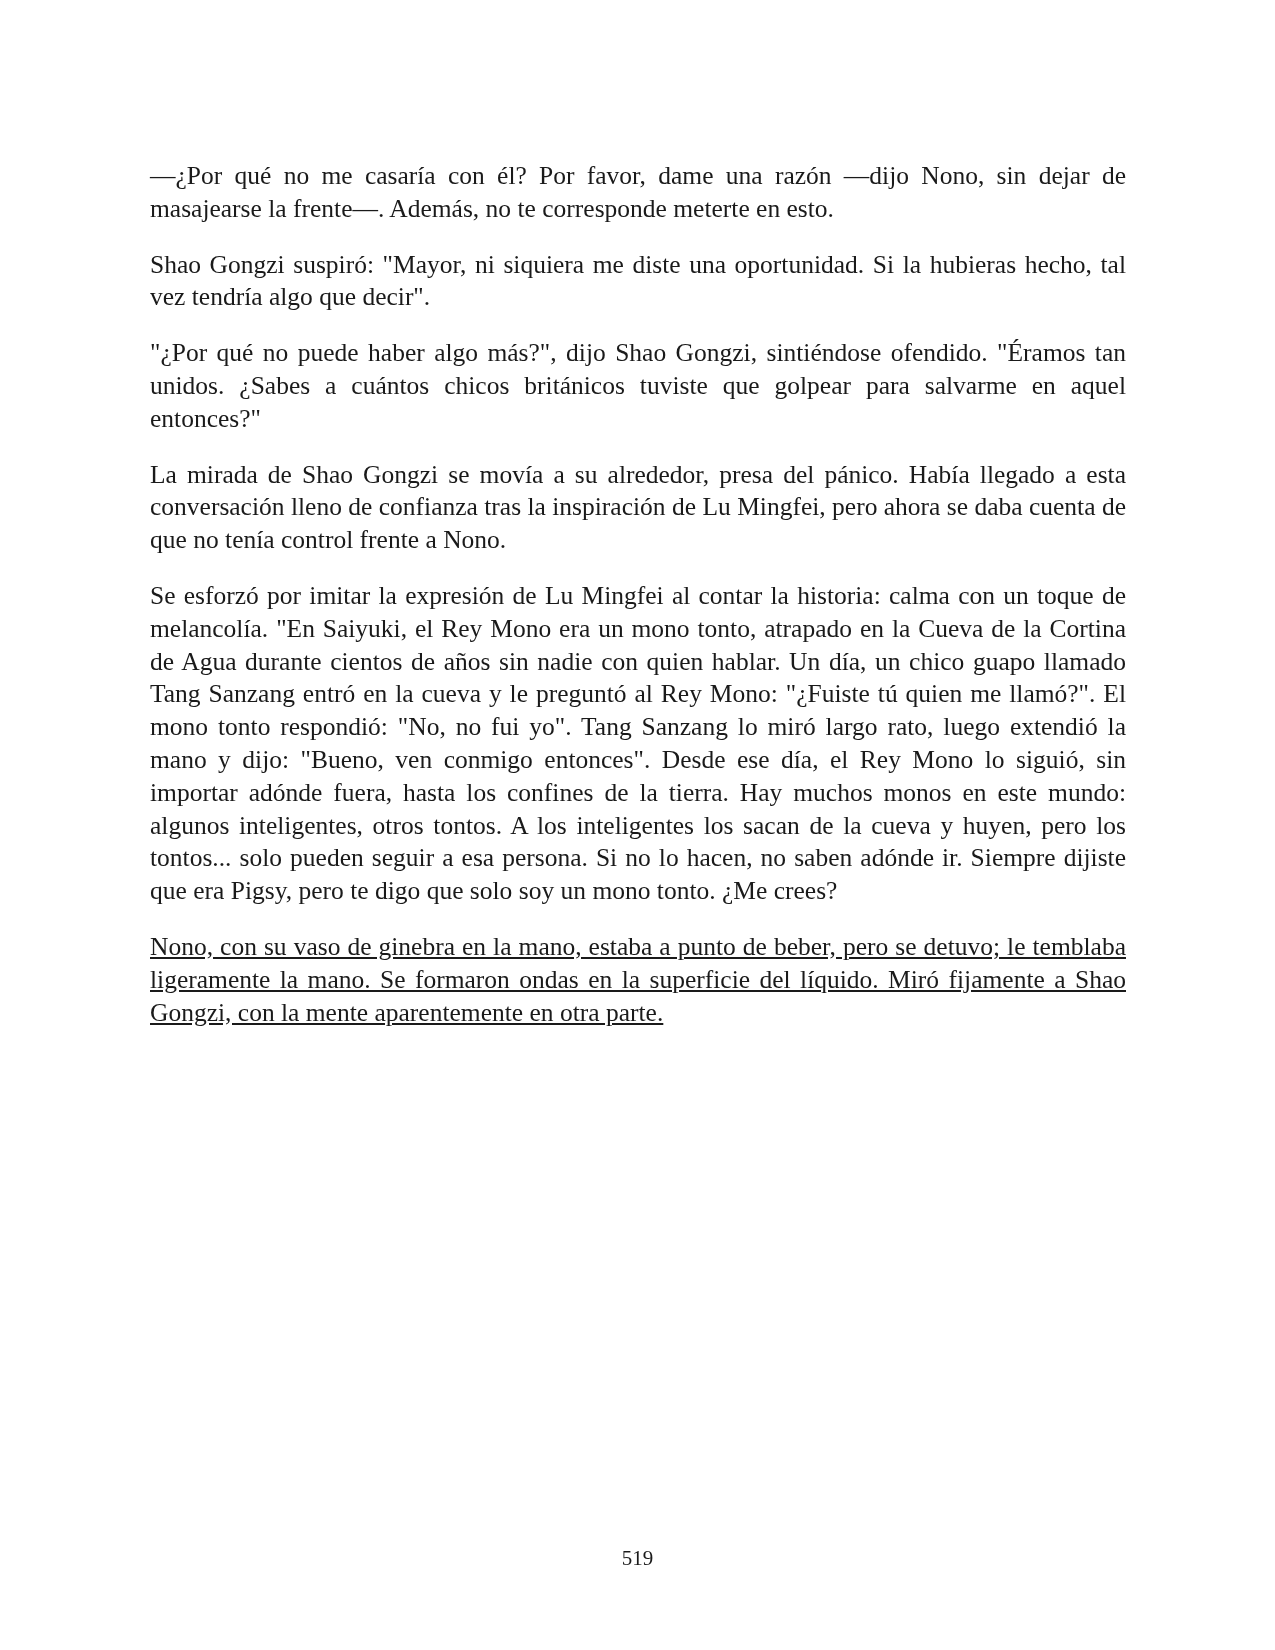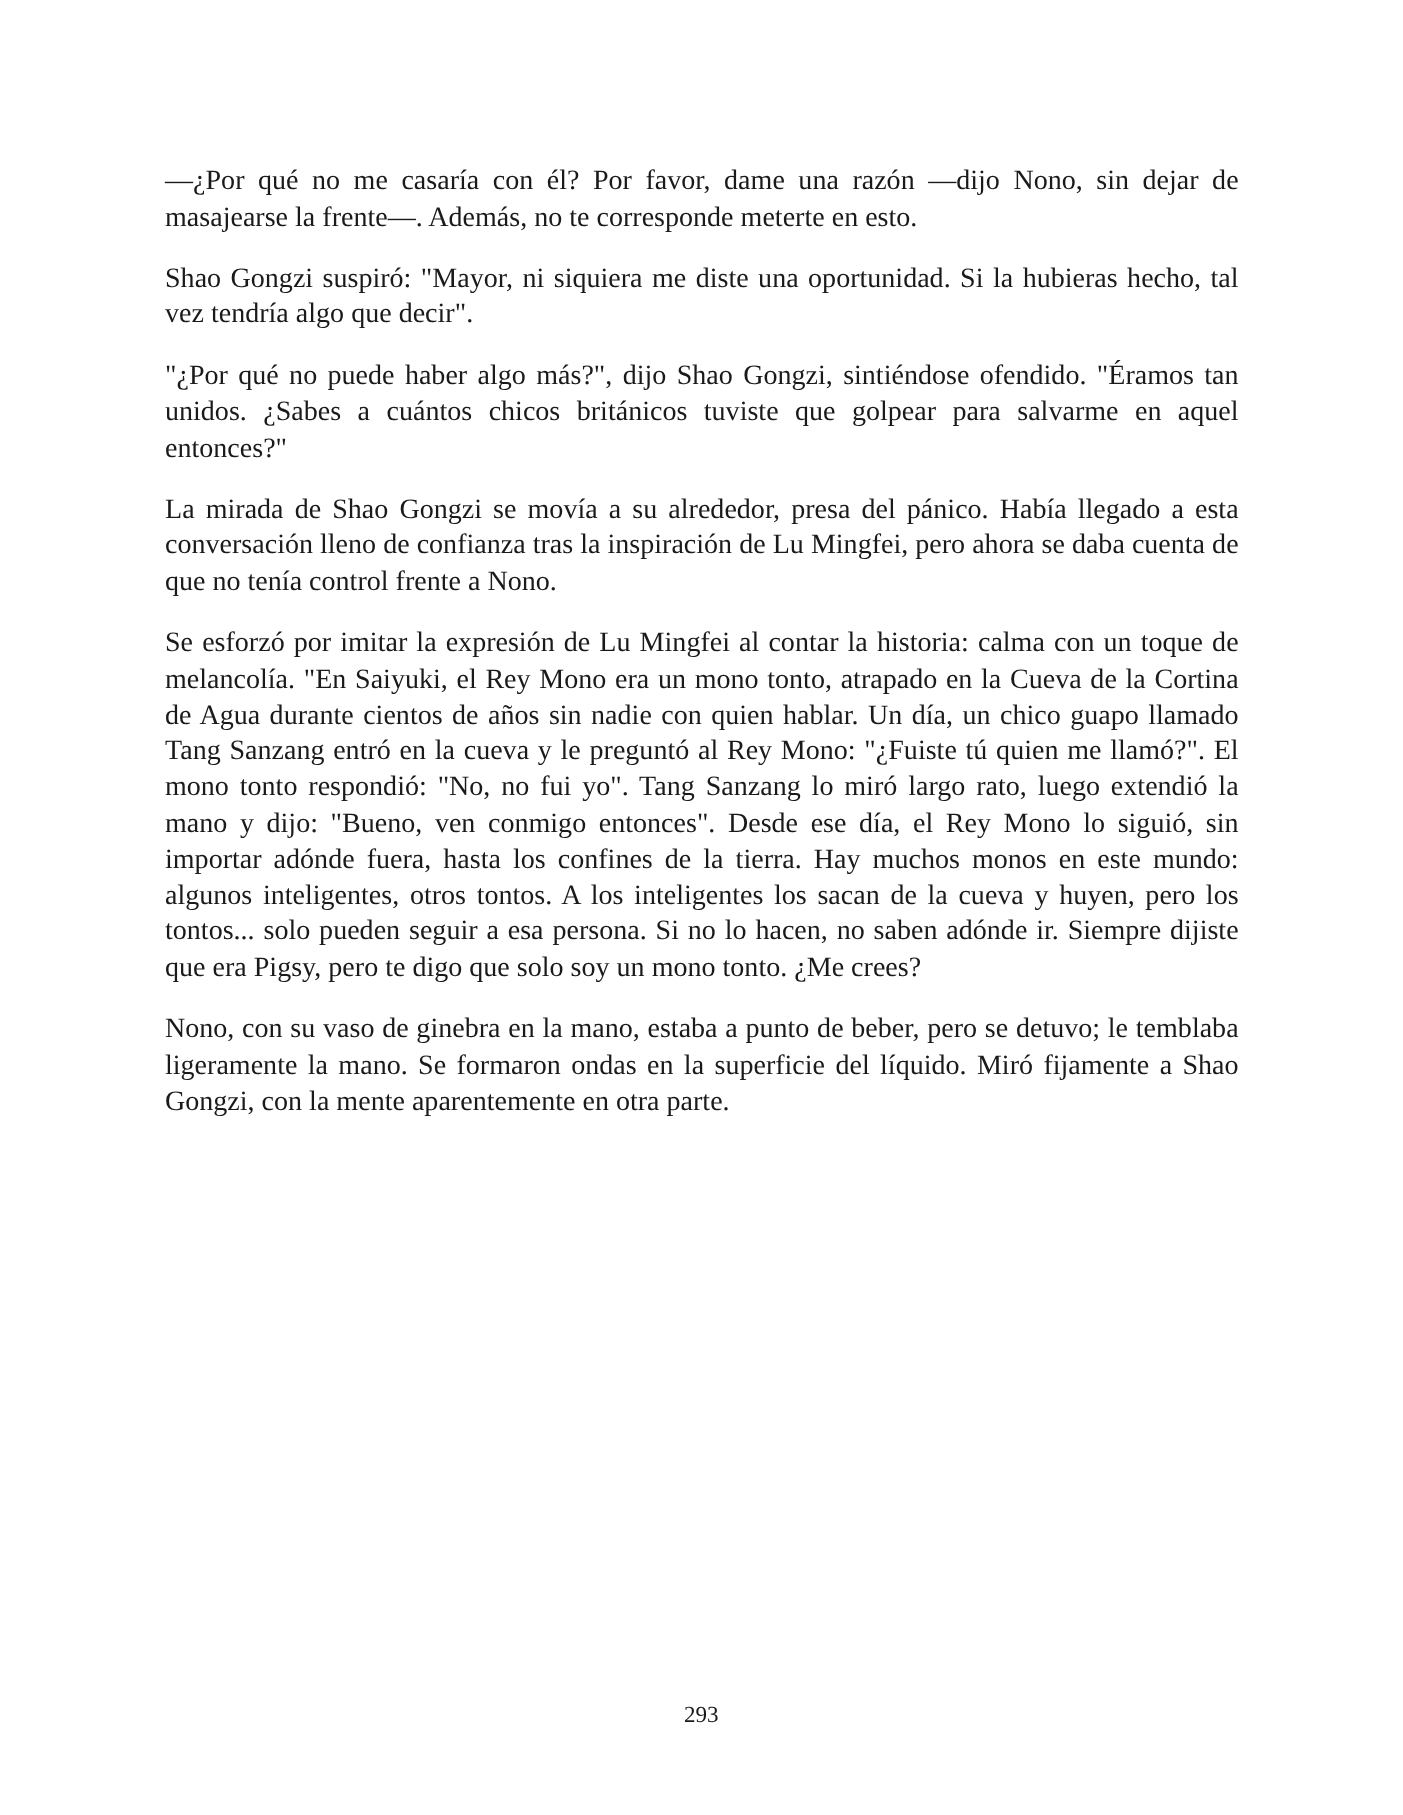--- a/index.html
+++ b/index.html
@@ -23,29 +23,30 @@
       height: 1650px;
       background: #ffffff;
     }
     .body-text {
       position: absolute;
       left: 150px;
       top: 148px;
       width: 976px;
     }
     .body-text p {
-      margin: 0 0 23px 0;
+      margin: 12px 0 23px 0;
       font-size: 25.5px;
       line-height: 32.8px;
       text-align: justify;
       text-justify: inter-word;
       hyphens: none;
     }
     .body-text p:last-child {
       margin-bottom: 0;
+      text-decoration: underline;
     }
     .page-number {
       position: absolute;
       left: 0;
       width: 1275px;
       top: 1545px;
       text-align: center;
       font-size: 21px;
       line-height: 26px;
       color: #1a1a1a;
@@ -56,14 +57,14 @@
 
 <div class="page">
   <div class="body-text">
     <p>—¿Por qué no me casaría con él? Por favor, dame una razón —dijo Nono, sin dejar de masajearse la frente—. Además, no te corresponde meterte en esto.</p>
     <p>Shao Gongzi suspiró: "Mayor, ni siquiera me diste una oportunidad. Si la hubieras hecho, tal vez tendría algo que decir".</p>
     <p>"¿Por qué no puede haber algo más?", dijo Shao Gongzi, sintiéndose ofendido. "Éramos tan unidos. ¿Sabes a cuántos chicos británicos tuviste que golpear para salvarme en aquel entonces?"</p>
     <p>La mirada de Shao Gongzi se movía a su alrededor, presa del pánico. Había llegado a esta conversación lleno de confianza tras la inspiración de Lu Mingfei, pero ahora se daba cuenta de que no tenía control frente a Nono.</p>
     <p>Se esforzó por imitar la expresión de Lu Mingfei al contar la historia: calma con un toque de melancolía. "En Saiyuki, el Rey Mono era un mono tonto, atrapado en la Cueva de la Cortina de Agua durante cientos de años sin nadie con quien hablar. Un día, un chico guapo llamado Tang Sanzang entró en la cueva y le preguntó al Rey Mono: "¿Fuiste tú quien me llamó?". El mono tonto respondió: "No, no fui yo". Tang Sanzang lo miró largo rato, luego extendió la mano y dijo: "Bueno, ven conmigo entonces". Desde ese día, el Rey Mono lo siguió, sin importar adónde fuera, hasta los confines de la tierra. Hay muchos monos en este mundo: algunos inteligentes, otros tontos. A los inteligentes los sacan de la cueva y huyen, pero los tontos... solo pueden seguir a esa persona. Si no lo hacen, no saben adónde ir. Siempre dijiste que era Pigsy, pero te digo que solo soy un mono tonto. ¿Me crees?</p>
     <p>Nono, con su vaso de ginebra en la mano, estaba a punto de beber, pero se detuvo; le temblaba ligeramente la mano. Se formaron ondas en la superficie del líquido. Miró fijamente a Shao Gongzi, con la mente aparentemente en otra parte.</p>
   </div>
-  <div class="page-number">293</div>
+  <div class="page-number">519</div>
 </div>
 
 </body></html>

